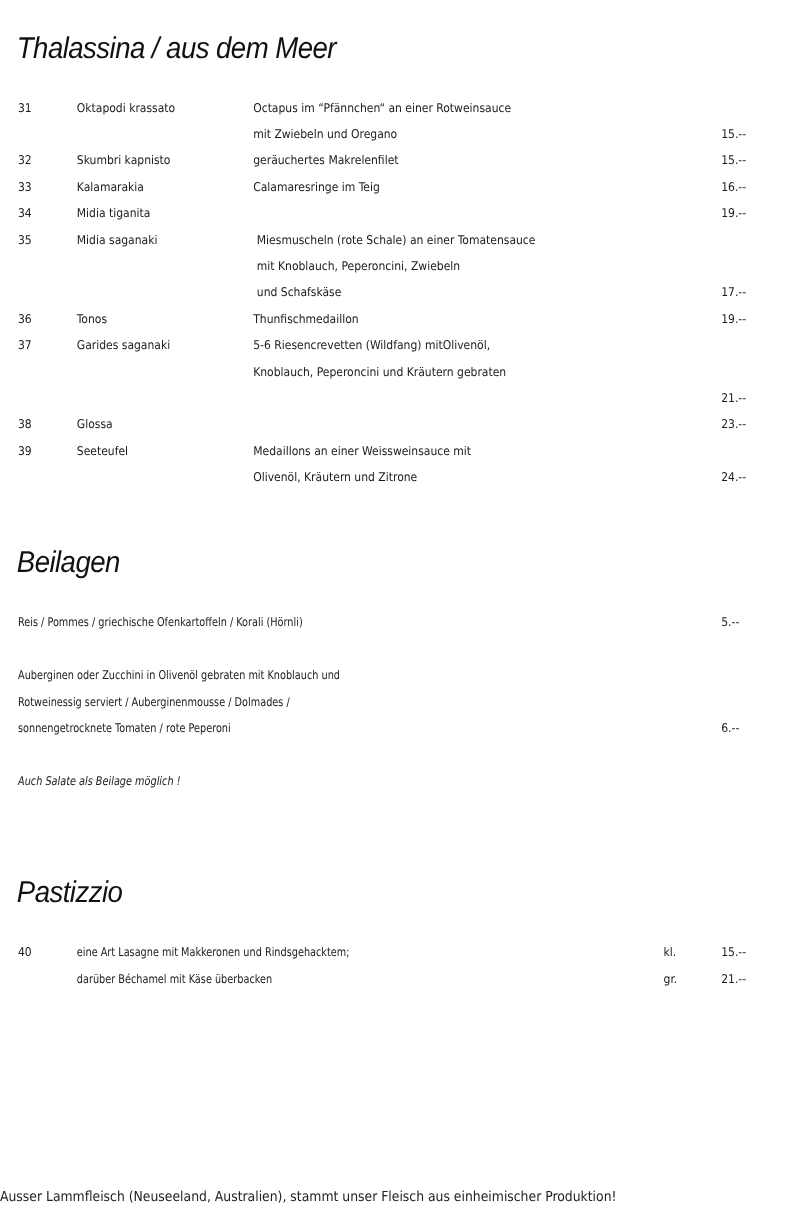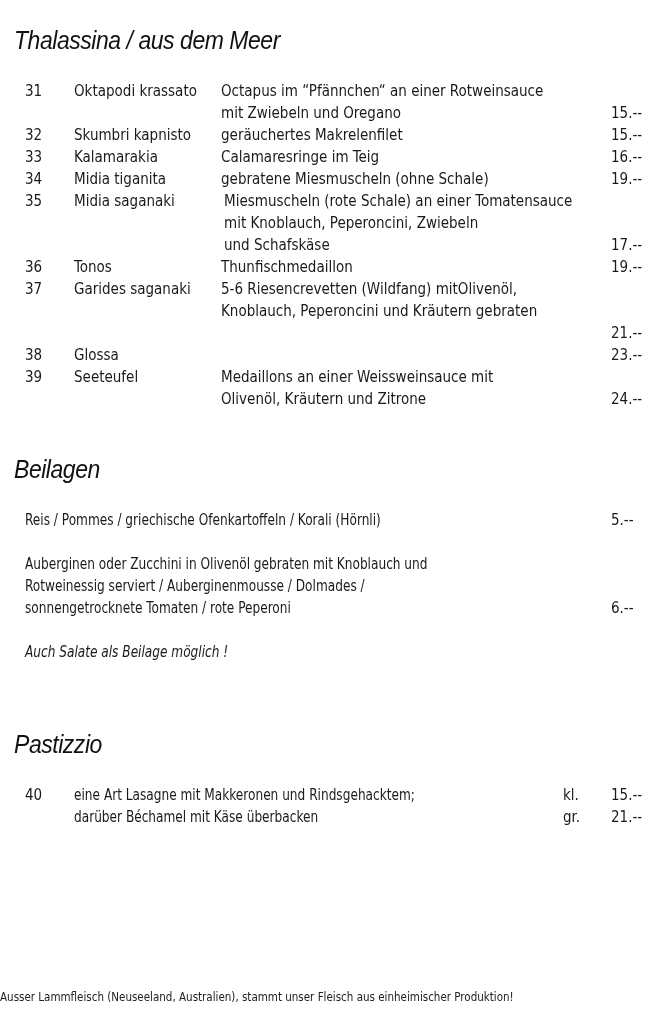--- a/index.html
+++ b/index.html
@@ -9,21 +9,21 @@
     color: #1a1a1a;
   }
   .page { position: absolute; inset: 0; padding-left: 21px; }
   .section-title {
     position: absolute; left: 14px;
     font-family: "Liberation Sans", sans-serif;
     font-style: italic; font-weight: 400;
     font-size: 25px; letter-spacing: -0.5px; color: #111;
     transform: scaleX(0.92); transform-origin: left center;
   }
-  .row { position: absolute; left: 12px; width: 633px; height: 22px; font-size: 15px; line-height: 22px; white-space: nowrap; }
+  .row { position: absolute; left: 2px; width: 633px; height: 22px; font-size: 10px; line-height: 22px; white-space: nowrap; }
   .num { position: absolute; left: 13px; }
   .name { position: absolute; left: 62px; }
   .desc { position: absolute; left: 209px; }
   .desc.indent { left: 212px; }
   .price { position: absolute; left: 599px; }
   .txt { position: absolute; left: 13px; }
   .size { position: absolute; left: 551px; text-align: center; }
   .cond { transform: scaleX(0.9); transform-origin: left center; display: inline-block; }
   .note { font-style: italic; }
   .footer {
@@ -65,21 +65,20 @@
         <span class="name">Kalamarakia</span>
         <span class="desc">Calamaresringe im Teig</span>
         <span class="price">16.--</span>
       </div>
   </div>
 
   <div>
     <div class="row" style="top:168px;">
         <span class="num">34</span>
         <span class="name">Midia tiganita</span>
-        <span class="desc">gebratene Miesmuscheln (ohne Schale)</span>
         <span class="price">19.--</span>
       </div>
   </div>
 
   <div>
     <div class="row" style="top:190px;">
         <span class="num">35</span>
         <span class="name">Midia saganaki</span>
         <span class="desc indent">Miesmuscheln (rote Schale) an einer Tomatensauce</span>
       </div>

